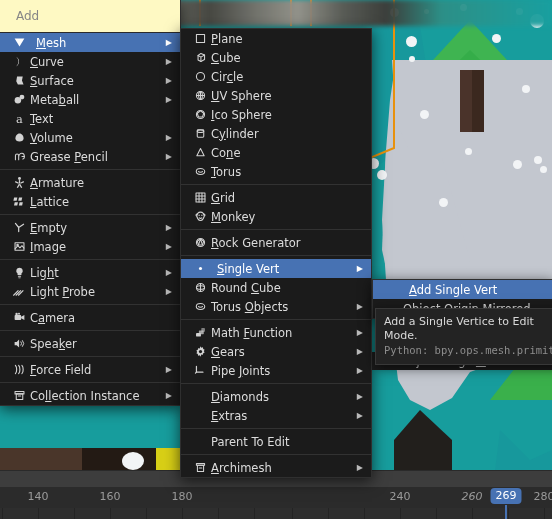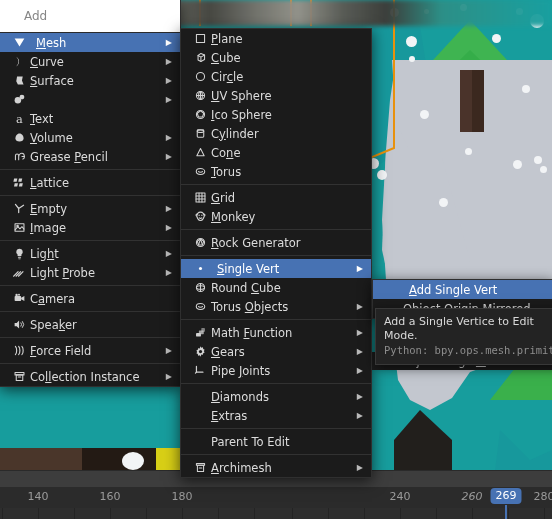--- a/index.html
+++ b/index.html
@@ -30,22 +30,22 @@
   .tl-label{position:absolute;top:3px;font-size:11px;color:#9a9a9a;transform:translateX(-50%);white-space:nowrap;}
   .tl-body{position:absolute;left:0;top:21px;width:552px;height:11px;background:#2e2e2e;}
   .tl-tick{position:absolute;top:0;width:1px;height:11px;background:#242424;}
   .playhead-badge{position:absolute;top:1px;transform:translateX(-50%);
       background:#4772b3;color:#ffffff;border-radius:4px;padding:1px 5px 2px 5px;font-size:11px;line-height:13px;}
   .playhead-line{position:absolute;top:18px;width:2px;height:14px;background:#4772b3;transform:translateX(-50%);}
 
   
   .menu{position:absolute;background:#1b1b1b;border:1px solid #2f2f2f;
       box-shadow:0 3px 14px rgba(0,0,0,.65);}
-  .menu-title{height:32px;line-height:32px;padding-left:24px;color:#868686;font-size:12px;
-      background:#ffffff;border-bottom:1px solid #2b2b2b;}
+  .menu-title{height:32px;line-height:32px;padding-left:16px;color:#868686;font-size:12px;
+      background:#fef9c3;border-bottom:1px solid #2b2b2b;}
   .mi{position:relative;display:flex;align-items:center;height:19px;padding-left:8px;padding-right:8px;
       color:#dcdcdc;font-size:11.5px;white-space:nowrap;}
   .mi.sel{background:#4772b3;color:#ffffff;gap:6px;}
   .mi .ic{width:22px;min-width:22px;display:flex;align-items:center;justify-content:center;color:#d2d2d2;}
   .mi.sel .ic{color:#ffffff;}
   .mi .lbl{flex:1;}
   .mi .lbl u{text-decoration:underline;}
   .mi .arrow{margin-left:auto;width:12px;text-align:right;color:#b9b9b9;font-size:8px;line-height:1;}
   .mi.sel .arrow{color:#ffffff;}
   .mi .noic{width:22px;min-width:22px;}
@@ -202,20 +202,21 @@
           <span class="lbl"><u>S</u>urface</span>
           <span class="arrow">▶</span>
         </div>
         <div class="mi">
           <span class="ic">
             <svg width="13" height="13" viewBox="0 0 16 16" fill="currentColor" stroke="none">
               <circle cx="6" cy="9" r="4"></circle>
               <circle cx="11" cy="5" r="3"></circle>
             </svg>
           </span>
+          <span class="lbl">Meta<u>b</u>all</span>
           <span class="arrow">▶</span>
         </div>
         <div class="mi">
           <span class="ic">
             <svg width="13" height="13" viewBox="0 0 16 16">
               <text x="8" y="13" font-size="14" font-family="DejaVu Serif,serif" fill="currentColor" text-anchor="middle">a</text>
             </svg>
           </span>
           <span class="lbl"><u>T</u>ext</span>
         </div>
@@ -232,20 +233,33 @@
           <span class="ic">
             <svg width="13" height="13" viewBox="0 0 16 16" fill="none" stroke="currentColor" stroke-width="1.3" stroke-linejoin="round" stroke-linecap="round">
               <path d="M3 12V7a2 2 0 0 1 4 0v5M7 9c0-3 2-5 4-5s3 2 3 4-1 3-2 3"></path>
               <path d="M11 8h3"></path>
             </svg>
           </span>
           <span class="lbl">Grease <u>P</u>encil</span>
           <span class="arrow">▶</span>
         </div>
         <div class="sep"></div>
+        <div class="mi">
+          <span class="ic">
+            <svg width="13" height="13" viewBox="0 0 16 16" fill="currentColor" stroke="none">
+              <circle cx="8" cy="3" r="1.8"></circle>
+              <path d="M7.2 5h1.6v4h-1.6z"></path>
+              <path d="M3 6.2l4.2 2-.6 1.4L2.4 7.6z"></path>
+              <path d="M13 6.2l-4.2 2 .6 1.4 4.2-1.9z"></path>
+              <path d="M7.6 9l-3 5 1.4.8 2.4-4z"></path>
+              <path d="M8.4 9l3 5-1.4.8-2.4-4z"></path>
+            </svg>
+          </span>
+          <span class="lbl"><u>A</u>rmature</span>
+        </div>
         <div class="mi">
           <span class="ic">
             <svg width="13" height="13" viewBox="0 0 16 16" fill="currentColor" stroke="none">
               <rect x="2" y="3" width="4" height="4" transform="skewX(-12)"></rect>
               <rect x="8" y="3" width="4" height="4" transform="skewX(-12)"></rect>
               <rect x="4" y="9" width="4" height="4" transform="skewX(-12)"></rect>
               <rect x="10" y="9" width="4" height="4" transform="skewX(-12)"></rect>
             </svg>
           </span>
           <span class="lbl"><u>L</u>attice</span>

